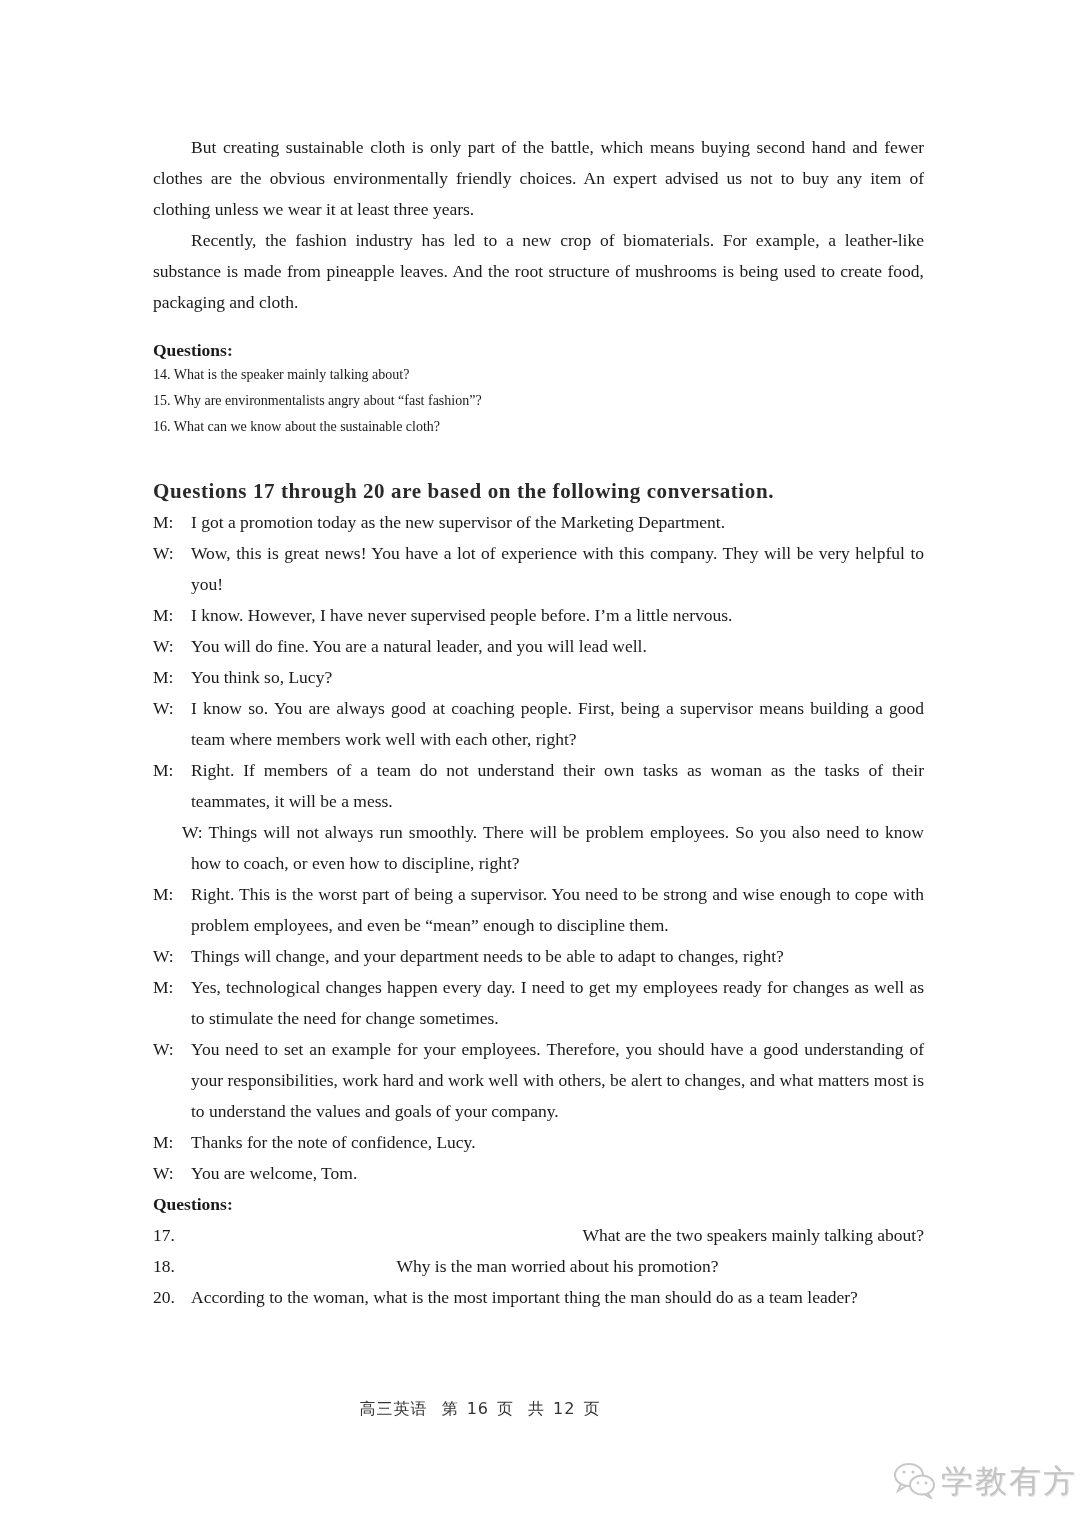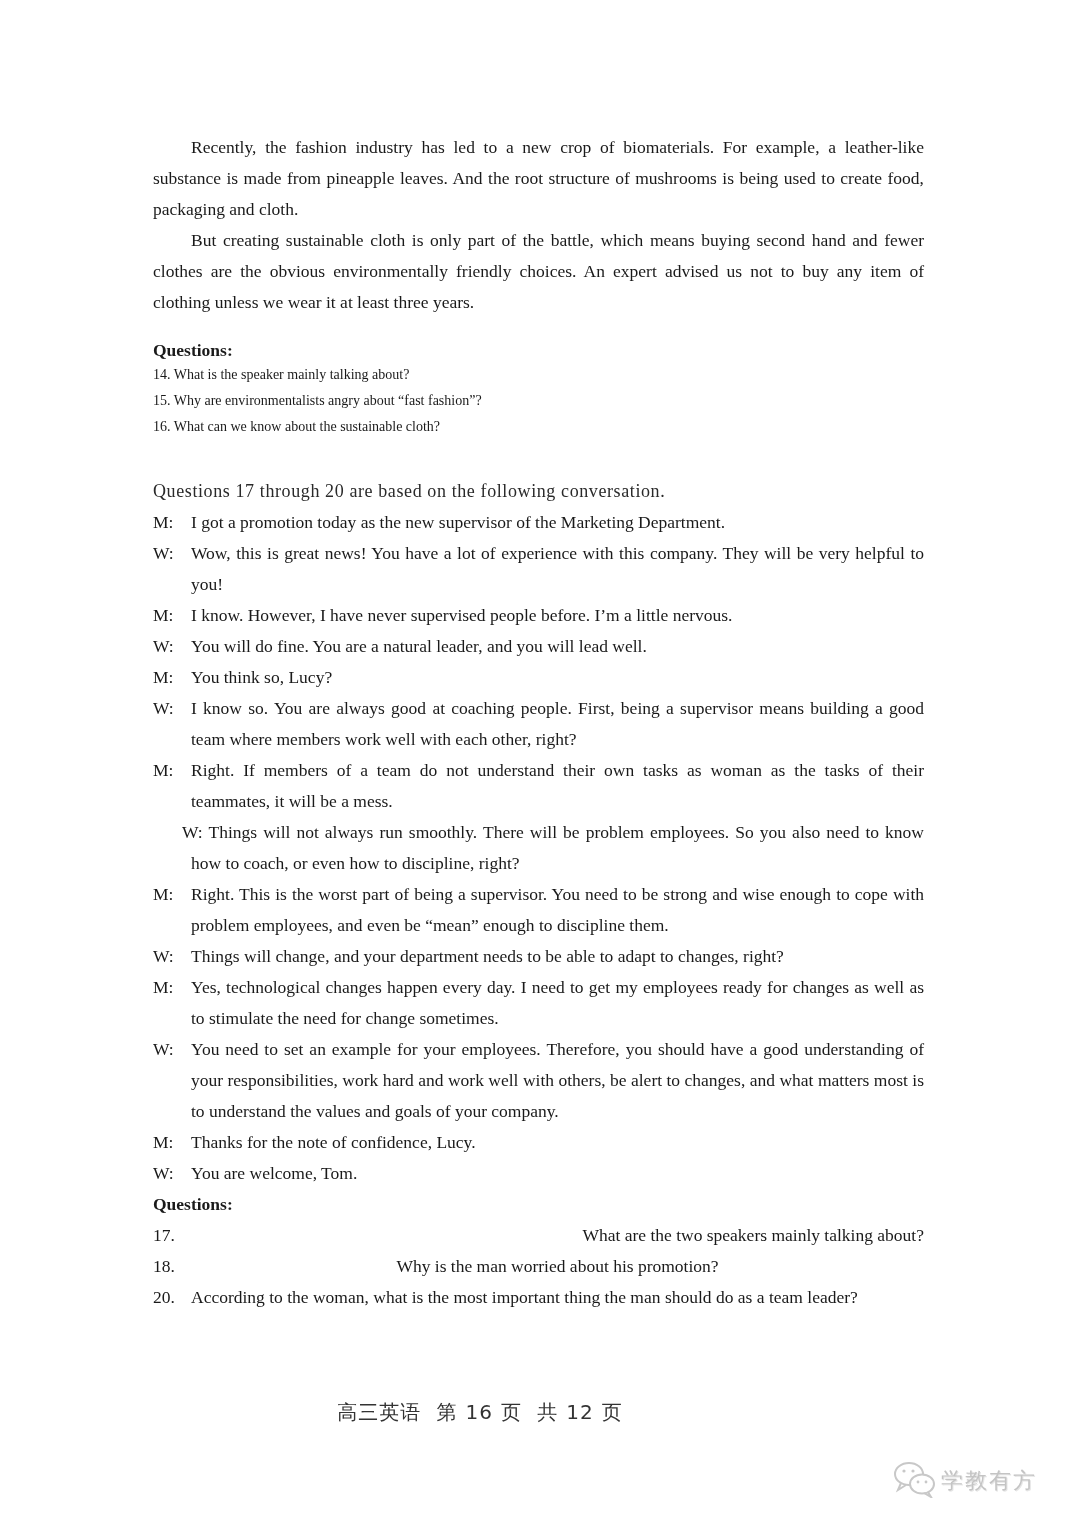--- a/index.html
+++ b/index.html
@@ -3,40 +3,40 @@
 <meta charset="utf-8">
 <style>
   html, body { margin: 0; padding: 0; background: #ffffff; }
   body { width: 1080px; height: 1527px; position: relative; overflow: hidden;
          font-family: "Liberation Serif", serif; color: #1a1a1a; }
   .page { position: absolute; left: 153px; top: 132px; width: 771px; }
   p { margin: 0; }
   .para { font-size: 17.5px; line-height: 31px; text-align: justify; text-indent: 38px; letter-spacing: 0; }
   .qhead { font-weight: bold; font-size: 17.5px; line-height: 24px; }
   .q1 { font-size: 14px; line-height: 26px; }
-  .sec-title { font-weight: normal; font-size: 18px; letter-spacing: 0.6px; line-height: 31px; color: #2a2a2a; }
+  .sec-title { font-weight: bold; font-size: 21px; letter-spacing: 0.6px; line-height: 31px; color: #2a2a2a; }
   .line { display: flex; font-size: 17.5px; line-height: 31px; }
   .spk { width: 38px; flex: 0 0 38px; }
   .txt { flex: 1; text-align: justify; }
   .hang { padding-left: 38px; text-indent: -9px; }
   .footer { position: absolute; top: 1399px; left: 0; width: 960px; text-align: center;
-            font-family: "DejaVu Sans", sans-serif; font-size: 20px; color: #333; letter-spacing: 1px; }
+            font-family: "DejaVu Sans", sans-serif; font-size: 16px; color: #333; letter-spacing: 1px; }
   .footer span { margin: 0 4px; }
   .wm { position: absolute; left: 893px; top: 1460px; display: flex; align-items: center; color: #bdbdbd; }
-  .wm-text { font-family: "DejaVu Sans", sans-serif; font-size: 22px; letter-spacing: 2px; color: #c4c4c4;
+  .wm-text { font-family: "DejaVu Sans", sans-serif; font-size: 32px; letter-spacing: 2px; color: #c4c4c4;
              text-shadow: 1px 1px 0 #e6e6e6; margin-left: 4px; }
 </style>
 </head>
 <body>
 
 <div class="page">
 
   <div>
+    <p class="para">But creating sustainable cloth is only part of the battle, which means buying second hand and fewer clothes are the obvious environmentally friendly choices. An expert advised us not to buy any item of clothing unless we wear it at least three years.</p>
     <p class="para">Recently, the fashion industry has led to a new crop of biomaterials. For example, a leather-like substance is made from pineapple leaves. And the root structure of mushrooms is being used to create food, packaging and cloth.</p>
-    <p class="para">But creating sustainable cloth is only part of the battle, which means buying second hand and fewer clothes are the obvious environmentally friendly choices. An expert advised us not to buy any item of clothing unless we wear it at least three years.</p>
   </div>
 
   <div style="margin-top:20px;">
     <p class="qhead">Questions:</p>
     <p class="q1">14. What is the speaker mainly talking about?</p>
     <p class="q1">15. Why are environmentalists angry about “fast fashion”?</p>
     <p class="q1">16. What can we know about the sustainable cloth?</p>
   </div>
 
   <div style="margin-top:36px;">

